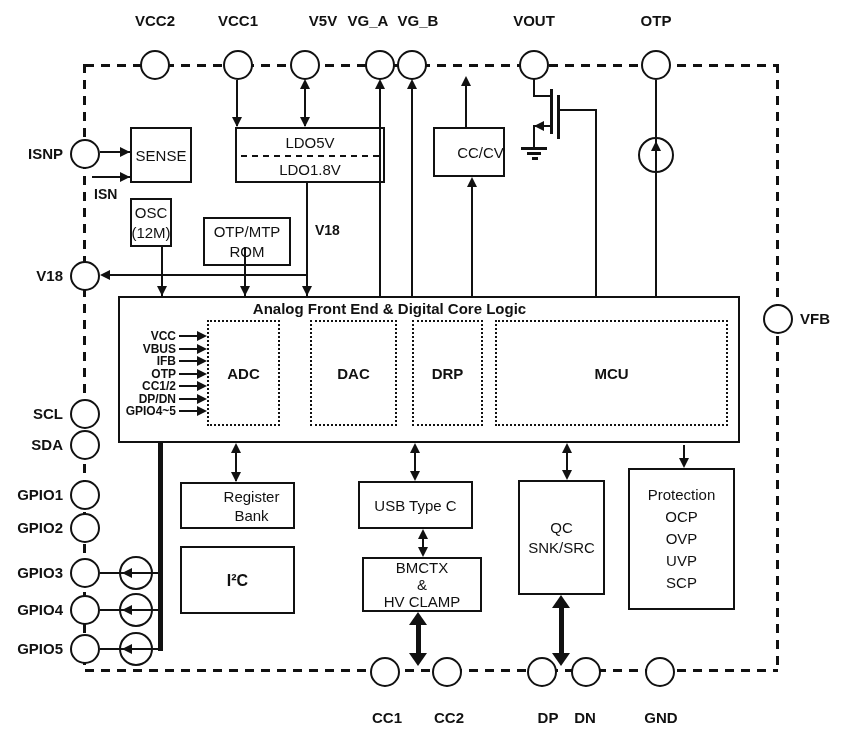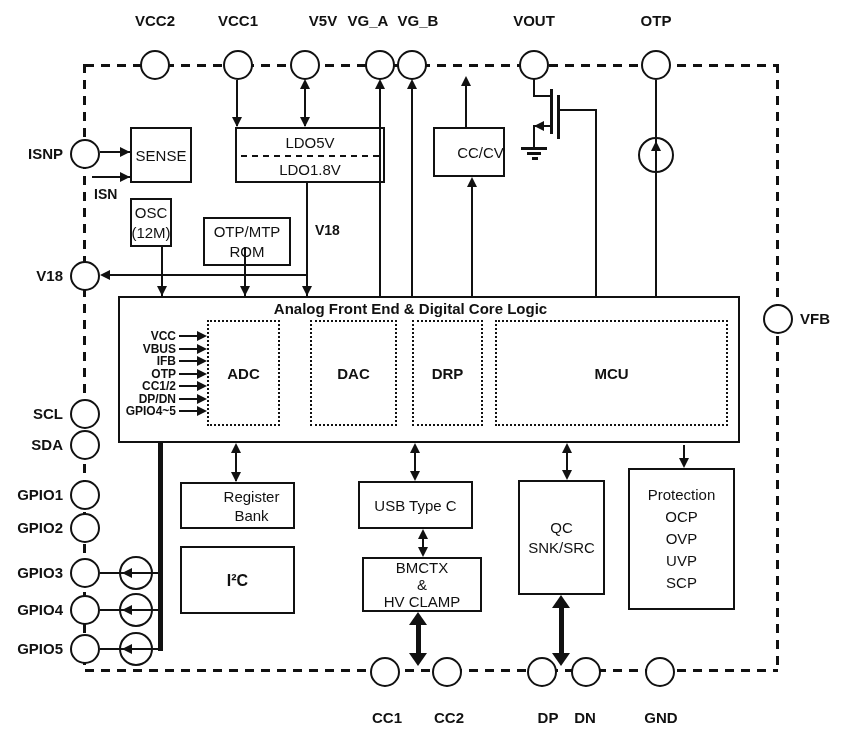--- a/index.html
+++ b/index.html
@@ -69,21 +69,21 @@
   <div class="box" style="left:203px;top:198px;width:88px;height:49px;line-height:20px;margin-top:19px;">
     <span>OTP/MTP</span>
     <span>ROM</span>
   </div>
 
   <div class="box" style="left:433px;top:127px;width:72px;height:50px;padding-left:23px;">
     <span>CC/CV</span>
   </div>
 
   <div class="mainblock" style="left:118px;top:296px;width:622px;height:147px;"></div>
-  <div class="title" style="left:118px;top:300px;width:543px;padding-left:21px;">Analog Front End &amp; Digital Core Logic</div>
+  <div class="title" style="left:118px;top:300px;width:543px;">Analog Front End &amp; Digital Core Logic</div>
 
   <div class="dotbox" style="left:207px;top:320px;width:73px;height:106px;">
     <span>ADC</span>
   </div>
   <div class="dotbox" style="left:310px;top:320px;width:87px;height:106px;">
     <span>DAC</span>
   </div>
   <div class="dotbox" style="left:495px;top:320px;width:233px;height:106px;">
     <span>MCU</span>
   </div>

